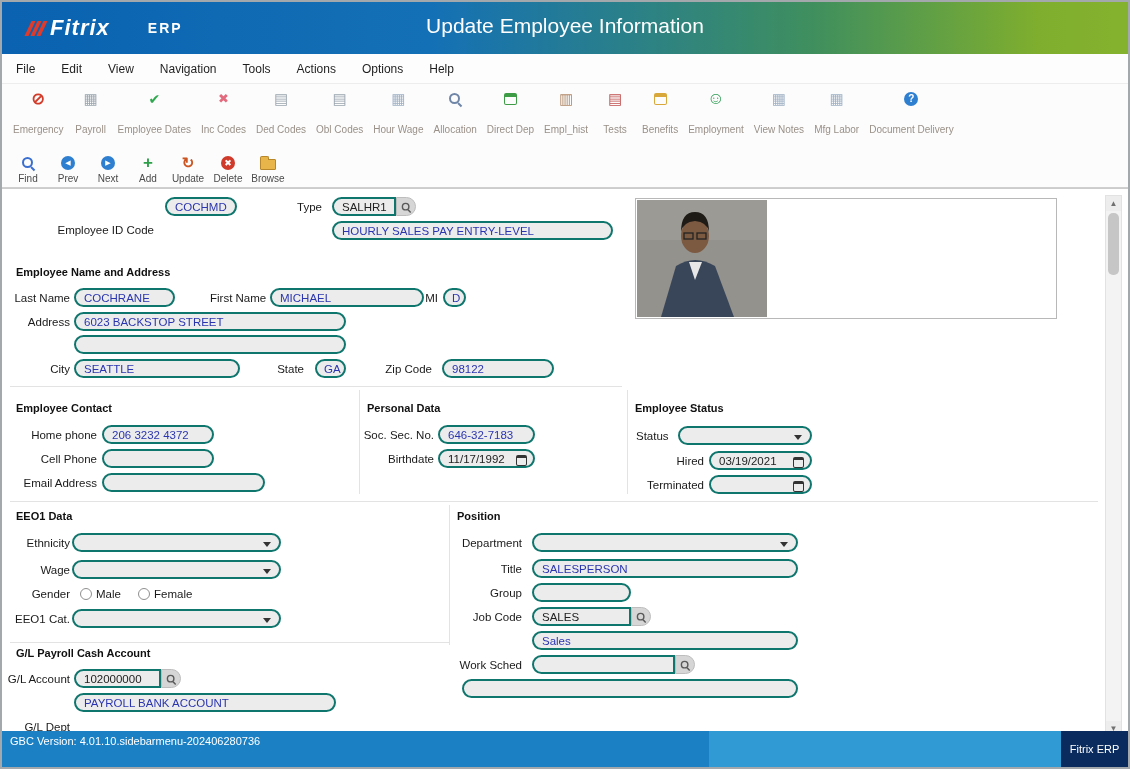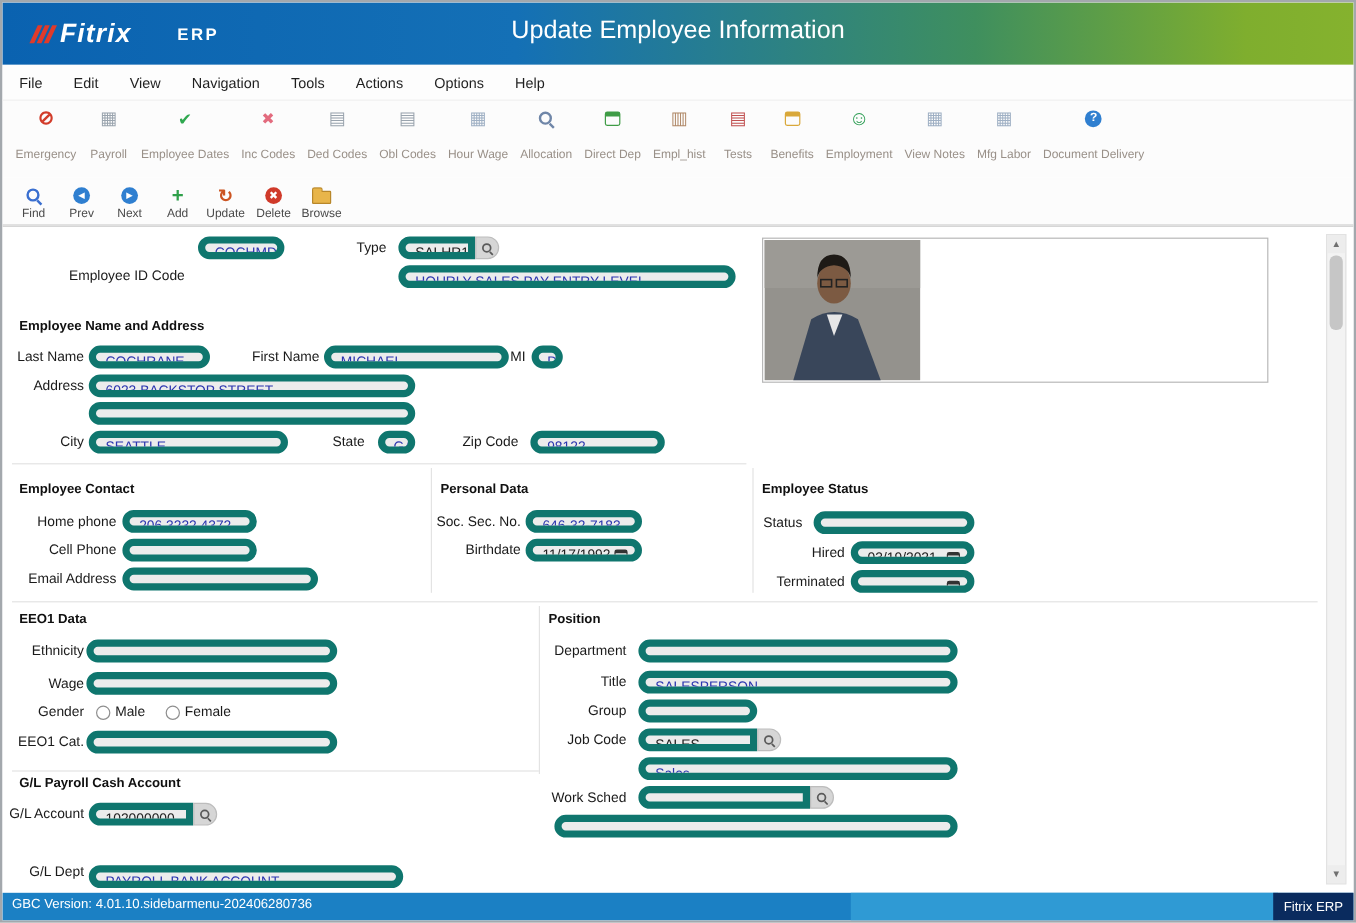--- a/index.html
+++ b/index.html
@@ -62,21 +62,21 @@
   .circ-red  { background:#d03a2a; font-size:9px; }
   .q-circle { width:14px; height:14px; border-radius:50%; background:#2f7fd0; color:#fff; font-size:10px; font-weight:bold; display:flex; align-items:center; justify-content:center; }
   .folder { position:relative; width:16px; height:11px; background:#e8b54a; border:1px solid #b8872a; border-radius:1px; margin-top:4px; }
   .folder::before { content:""; position:absolute; left:-1px; top:-4px; width:7px; height:3px; background:#e8b54a; border:1px solid #b8872a; border-bottom:none; border-radius:2px 2px 0 0; }
 
   
   .content { position:absolute; top:186px; left:0; width:100%; height:562px; background:#fff; border-top:1px solid #ccc; }
   .lbl { position:absolute; font-size:11.5px; color:#1a1a1a; text-align:right; white-space:nowrap; }
   .lbl-l { text-align:left; }
   .section-title { position:absolute; font-size:11px; font-weight:bold; color:#101010; white-space:nowrap; }
-  .fld { position:absolute; height:19px; background:#ececec; border:6px solid #0f766e; border-radius:10px;
+  .fld { position:absolute; height:19px; background:#ececec; border:2px solid #0f766e; border-radius:10px;
     font-size:11.5px; line-height:17px; padding:0 8px; color:#2b35af; white-space:nowrap; overflow:hidden; }
   .fld.dark { color:#222; }
   .fld.lk { border-radius:10px 0 0 10px; }
   .lookup-btn { position:absolute; width:20px; height:19px; background:#d6d6d6; border:1px solid #bdbdbd;
     border-radius:0 10px 10px 0; display:flex; align-items:center; justify-content:center; color:#5a5a5a; cursor:pointer; }
   .lookup-btn .mag { transform:scale(0.72); }
   .dd-arrow { position:absolute; right:8px; top:7px; width:0; height:0;
     border-left:4px solid transparent; border-right:4px solid transparent; border-top:5px solid #333; }
   .cal-in { position:absolute; right:6px; top:3px; color:#333; }
   .cal-in .cal { width:11px; height:11px; border-top-width:3px; }
@@ -91,21 +91,21 @@
 
   
   .scrollbar { position:absolute; left:1103px; top:6px; width:17px; height:542px; background:#f3f3f3; border:1px solid #e2e2e2; }
   .sb-btn { position:absolute; left:0; width:15px; height:15px; font-size:8px; color:#707070;
     display:flex; align-items:center; justify-content:center; background:#ededed; cursor:pointer; }
   .sb-up { top:0; }
   .sb-down { bottom:0; }
   .sb-thumb { position:absolute; left:2px; top:17px; width:11px; height:62px; background:#c6c6c6; border-radius:5px; cursor:grab; }
 
   
-  .statusbar { position:absolute; left:0; bottom:0; width:100%; height:23px; background:#1b80c4; }
+  .statusbar { position:absolute; left:0; bottom:0; width:100%; height:36px; background:#1b80c4; }
   .sbar-left { position:absolute; left:8px; top:4px; color:#fff; font-size:11px; }
   .sbar-mid { position:absolute; left:707px; top:0; width:356px; height:100%; background:#2f9ad4; }
   .sbar-right { position:absolute; right:0; top:0; width:67px; height:100%; background:#0a2b5e; color:#fff;
     font-size:11px; display:flex; align-items:center; justify-content:center; }
 </style>
 </head>
 <body>
 
 <div class="window">
 
@@ -377,21 +377,21 @@
         <span class="mag"></span>
       </div>
     <div class="fld" style="left:460px;top:490px;width:336px;"></div>
 
     <div class="section-title" style="left:14px;top:458px;">G/L Payroll Cash Account</div>
     <div class="lbl" style="left:0px;top:484px;width:68px;">G/L Account</div>
     <div class="fld dark lk" style="left:72px;top:480px;width:87px;">102000000</div>
     <div class="lookup-btn" style="left:159px;top:480px;">
         <span class="mag"></span>
       </div>
-    <div class="fld" style="left:72px;top:504px;width:262px;margin-top:28px;">PAYROLL BANK ACCOUNT</div>
+    <div class="fld" style="left:72px;top:504px;width:262px;">PAYROLL BANK ACCOUNT</div>
     <div class="lbl" style="left:0px;top:532px;width:68px;">G/L Dept</div>
 
     <div class="scrollbar">
       <div class="sb-btn sb-up">▲</div>
       <div class="sb-thumb"></div>
       <div class="sb-btn sb-down">▼</div>
     </div>
   </div>
 
   <div class="statusbar">

